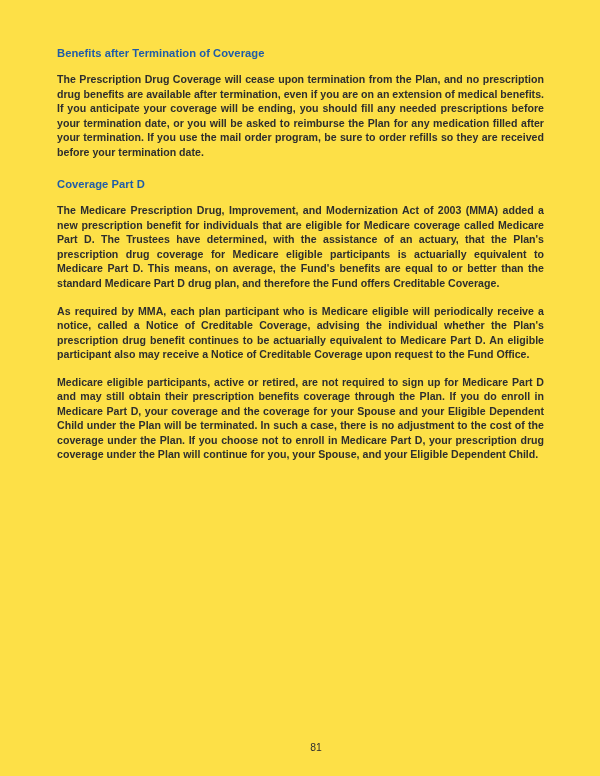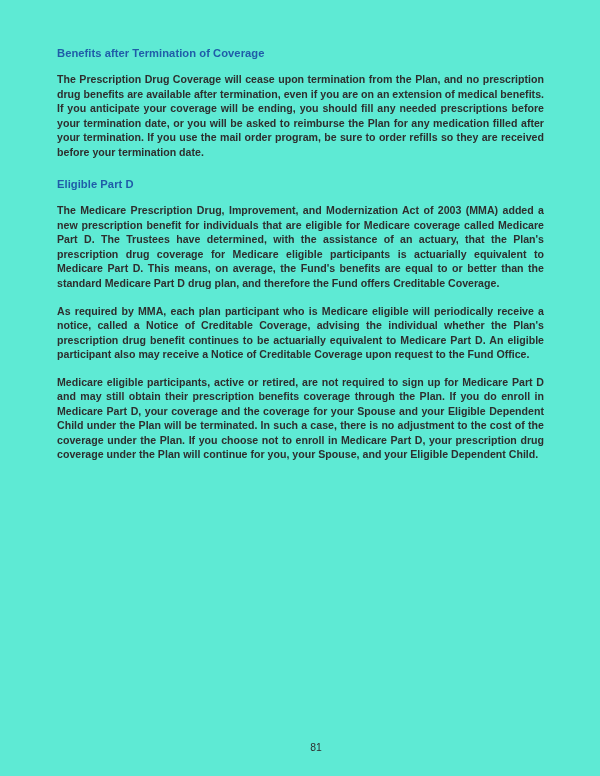--- a/index.html
+++ b/index.html
@@ -10,21 +10,21 @@
   body {
     width: 600px;
     height: 776px;
     position: relative;
     font-family: "Liberation Sans", sans-serif;
     -webkit-font-smoothing: antialiased;
   }
   .page {
     position: absolute;
     inset: 0;
-    background: #5eead4;
+    background: #fde047;
   }
   .content {
     position: absolute;
     left: 57px;
     top: 46px;
     width: 487px;
   }
   h2.section-heading {
     font-size: 11.2px;
     line-height: 14px;
@@ -65,21 +65,21 @@
 <body>
 
 <div class="page">
 
   <div class="content">
 
     <h2 class="section-heading">Benefits after Termination of Coverage</h2>
 
     <p class="body-text last-in-block">The Prescription Drug Coverage will cease upon termination from the Plan, and no prescription drug benefits are available after termination, even if you are on an extension of medical benefits.  If you anticipate your coverage will be ending, you should fill any needed prescriptions before your termination date, or you will be asked to reimburse the Plan for any medication filled after your termination. If you use the mail order program, be sure to order refills so they are received before your termination date.</p>
 
-    <h2 class="section-heading spaced-above">Eligible Part D</h2>
+    <h2 class="section-heading spaced-above">Coverage Part D</h2>
 
     <p class="body-text">The Medicare Prescription Drug, Improvement, and Modernization Act of 2003 (MMA) added a new prescription benefit for individuals that are eligible for Medicare coverage called Medicare Part D. The Trustees have determined, with the assistance of an actuary, that the Plan's prescription drug coverage for Medicare eligible participants is actuarially equivalent to Medicare Part D. This means, on average, the Fund's benefits are equal to or better than the standard Medicare Part D drug plan, and therefore the Fund offers Creditable Coverage.</p>
 
     <p class="body-text">As required by MMA, each plan participant who is Medicare eligible will periodically receive a notice, called a Notice of Creditable Coverage, advising the individual whether the Plan's prescription drug benefit continues to be actuarially equivalent to Medicare Part D. An eligible participant also may receive a Notice of Creditable Coverage upon request to the Fund Office.</p>
 
     <p class="body-text">Medicare eligible participants, active or retired, are not required to sign up for Medicare Part D and may still obtain their prescription benefits coverage through the Plan. If you do enroll in Medicare Part D, your coverage and the coverage for your Spouse and your Eligible Dependent Child under the Plan will be terminated. In such a case, there is no adjustment to the cost of the coverage under the Plan. If you choose not to enroll in Medicare Part D, your prescription drug coverage under the Plan will continue for you, your Spouse, and your Eligible Dependent Child.</p>
 
   </div>
 
   <div class="page-number">81</div>

